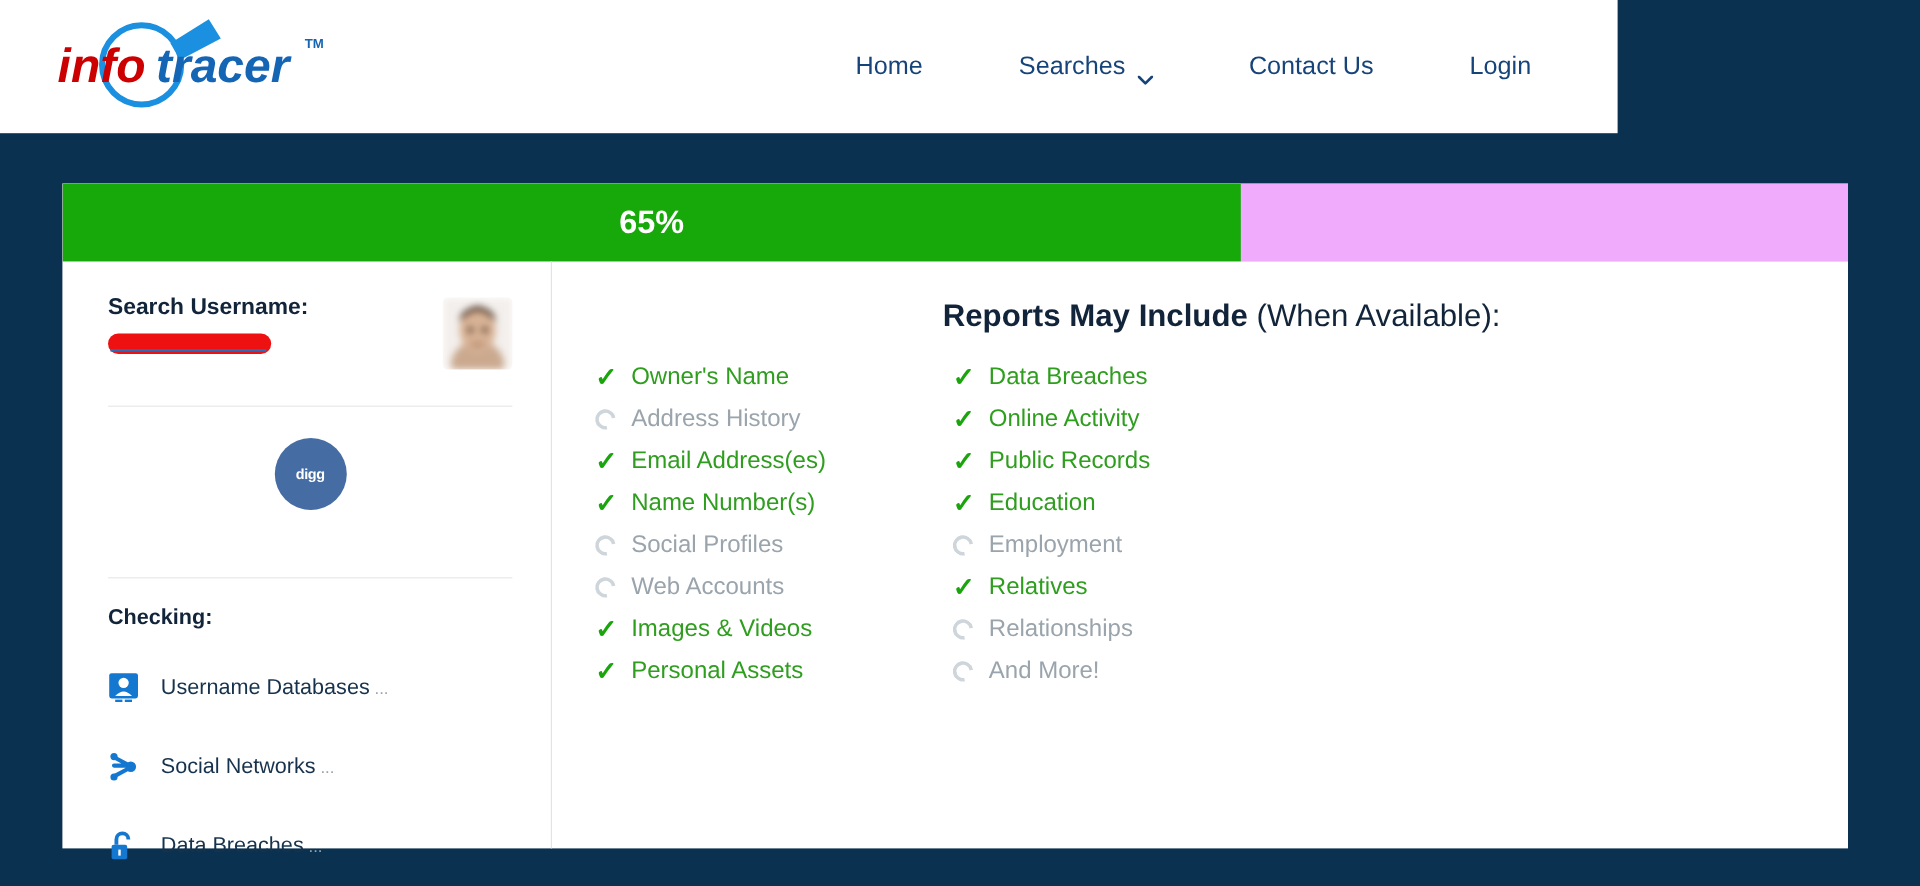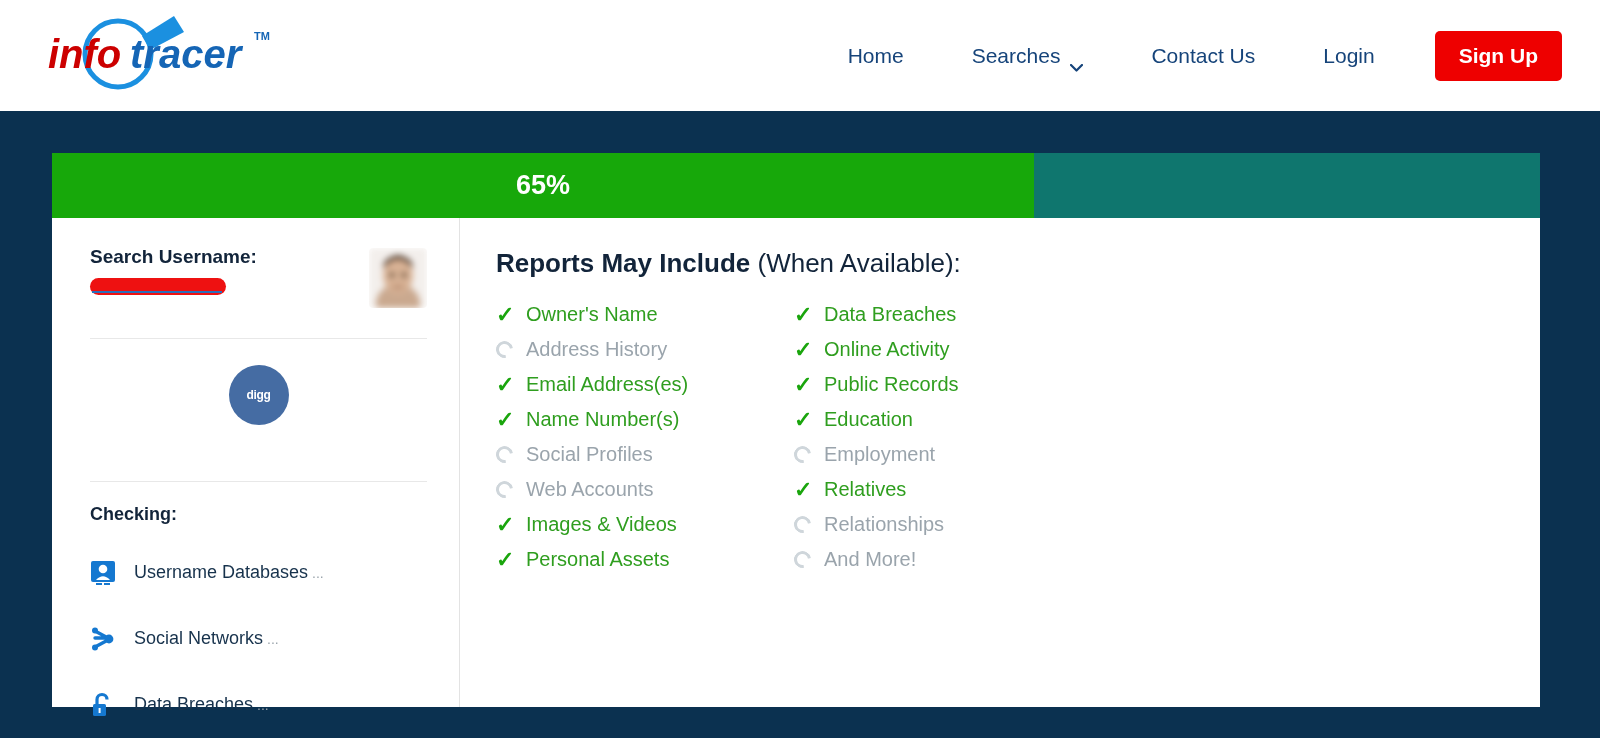--- a/index.html
+++ b/index.html
@@ -7,34 +7,34 @@
     margin: 0; padding: 0;
     width: 1600px; height: 738px;
     overflow: hidden;
     font-family: "Liberation Sans", sans-serif;
   }
   body { background: #0b3150; }
 
   
   .site-header {
     position: absolute; left: 0; top: 0;
-    width: 1600px; height: 111px;
+    width: 1348px; height: 111px;
     background: #ffffff;
     display: flex; align-items: center;
   }
   .logo {
     position: absolute; left: 46px; top: 8px;
     width: 240px; height: 92px;
   }
   .logo svg { display: block; }
 
   .main-nav {
     position: absolute; right: 38px; top: 0;
     height: 111px;
-    display: flex; align-items: center; gap: 0px;
+    display: flex; align-items: center; gap: 12px;
   }
   .nav-link {
     color: #16447a;
     font-size: 21px;
     padding: 0 34px;
     text-decoration: none;
     white-space: nowrap;
     display: flex; align-items: center; gap: 10px;
     cursor: pointer;
   }
@@ -61,21 +61,21 @@
     position: absolute;
     left: 52px; top: 153px;
     width: 1488px; height: 554px;
     background: #ffffff;
   }
 
   
   .progress-track {
     position: relative;
     width: 100%; height: 65px;
-    background: #0f766e;
+    background: #f0abfc;
     overflow: hidden;
   }
   .progress-fill {
     position: absolute; left: 0; top: 0;
     height: 100%;
     background: #17a80a;
     display: flex; align-items: center; justify-content: center;
   }
   .progress-label {
     color: #ffffff;
@@ -158,21 +158,21 @@
     display: flex; align-items: center;
     height: 37px;
     margin-top: 29px;
   }
   .check-icon { width: 44px; flex: none; display: flex; align-items: center; }
   .check-label { font-size: 18px; color: #17324c; }
   .ellipsis { color: #9aa4ac; font-size: 14px; margin-left: 4px; }
 
   
   .reports-heading {
-    font-size: 26px; color: #12243a; margin: 0 0 18px 0; font-weight: normal;
+    font-size: 26px; color: #12243a; margin: 0 0 18px 0; font-weight: normal; text-align: center;
   }
   .reports-heading b { font-weight: bold; }
 
   .reports-cols { display: flex; }
   .reports-col { width: 298px; }
   .report-item {
     display: flex; align-items: center;
     height: 35px;
     font-size: 20px;
   }
@@ -231,21 +231,20 @@
     </a>
 
     <a class="nav-link" href="#">
       <span>Contact Us</span>
     </a>
 
     <a class="nav-link" href="#">
       <span>Login</span>
     </a>
 
-    <button class="signup-button">Sign Up</button>
   </nav>
 </header>
 
 <main class="card">
 
   <div class="progress-track">
     <div class="progress-fill" id="progress-fill" style="width: 66%;">
       <span class="progress-label">65%</span>
     </div>
   </div>

